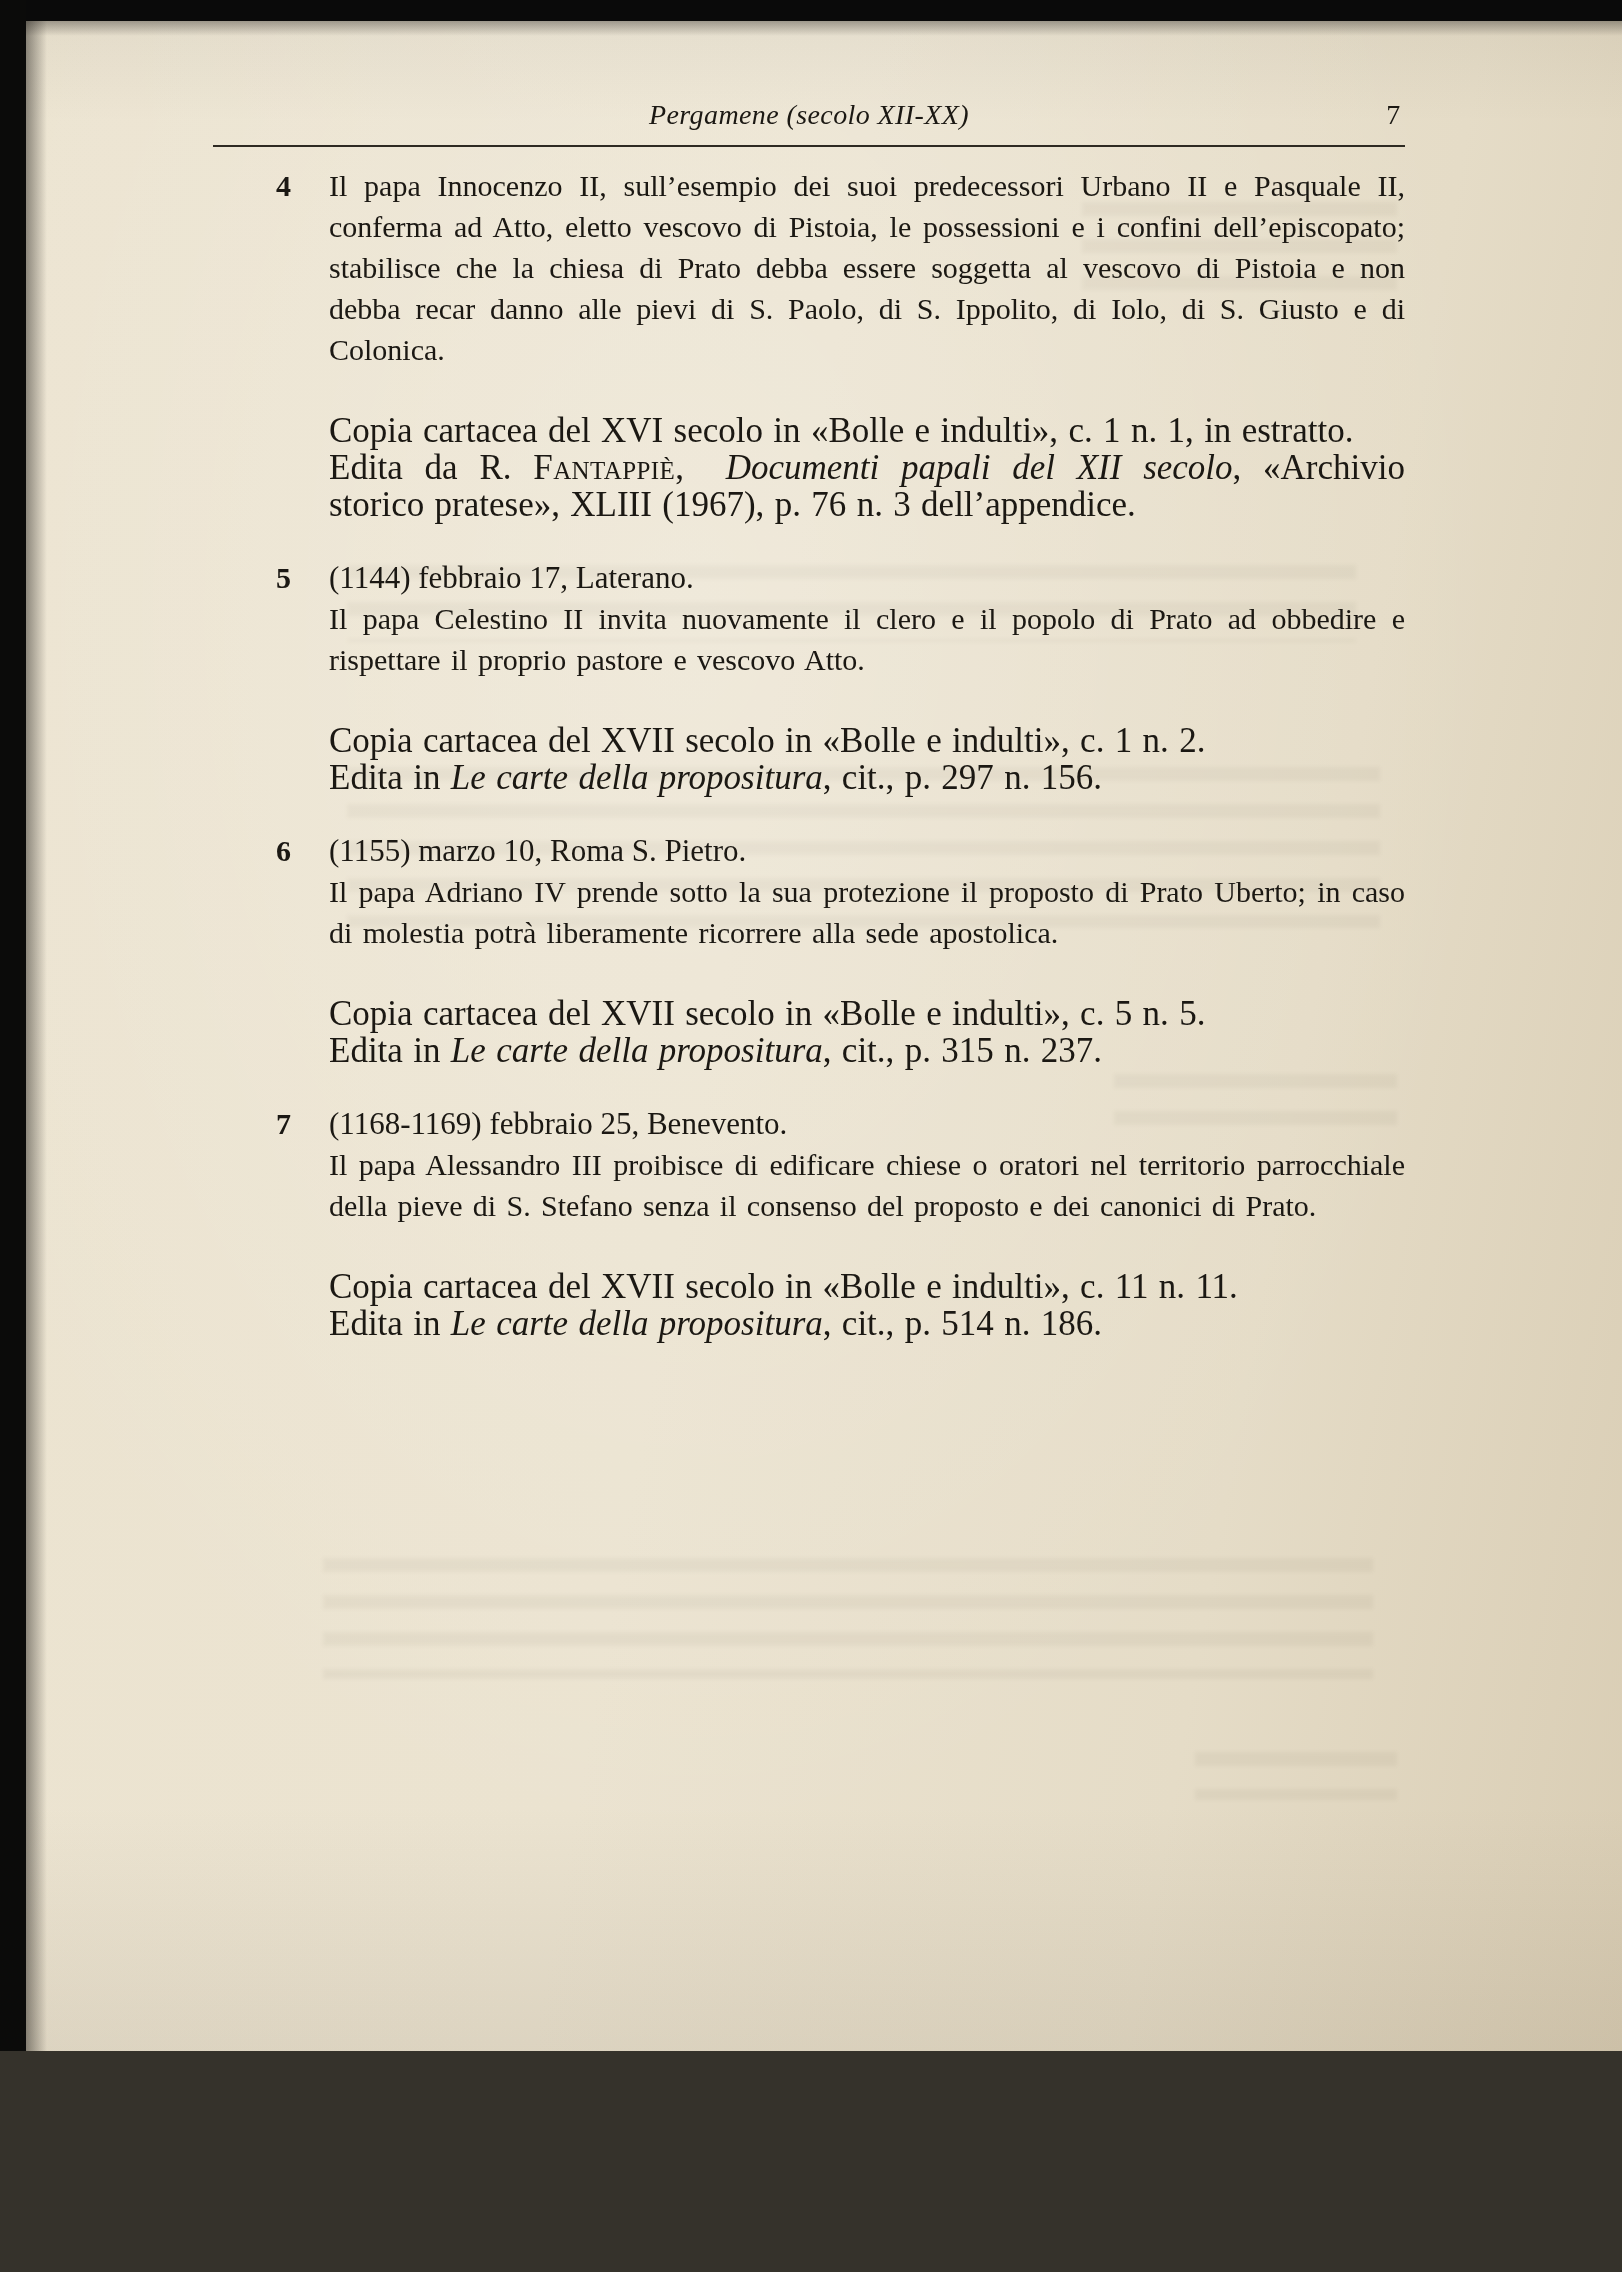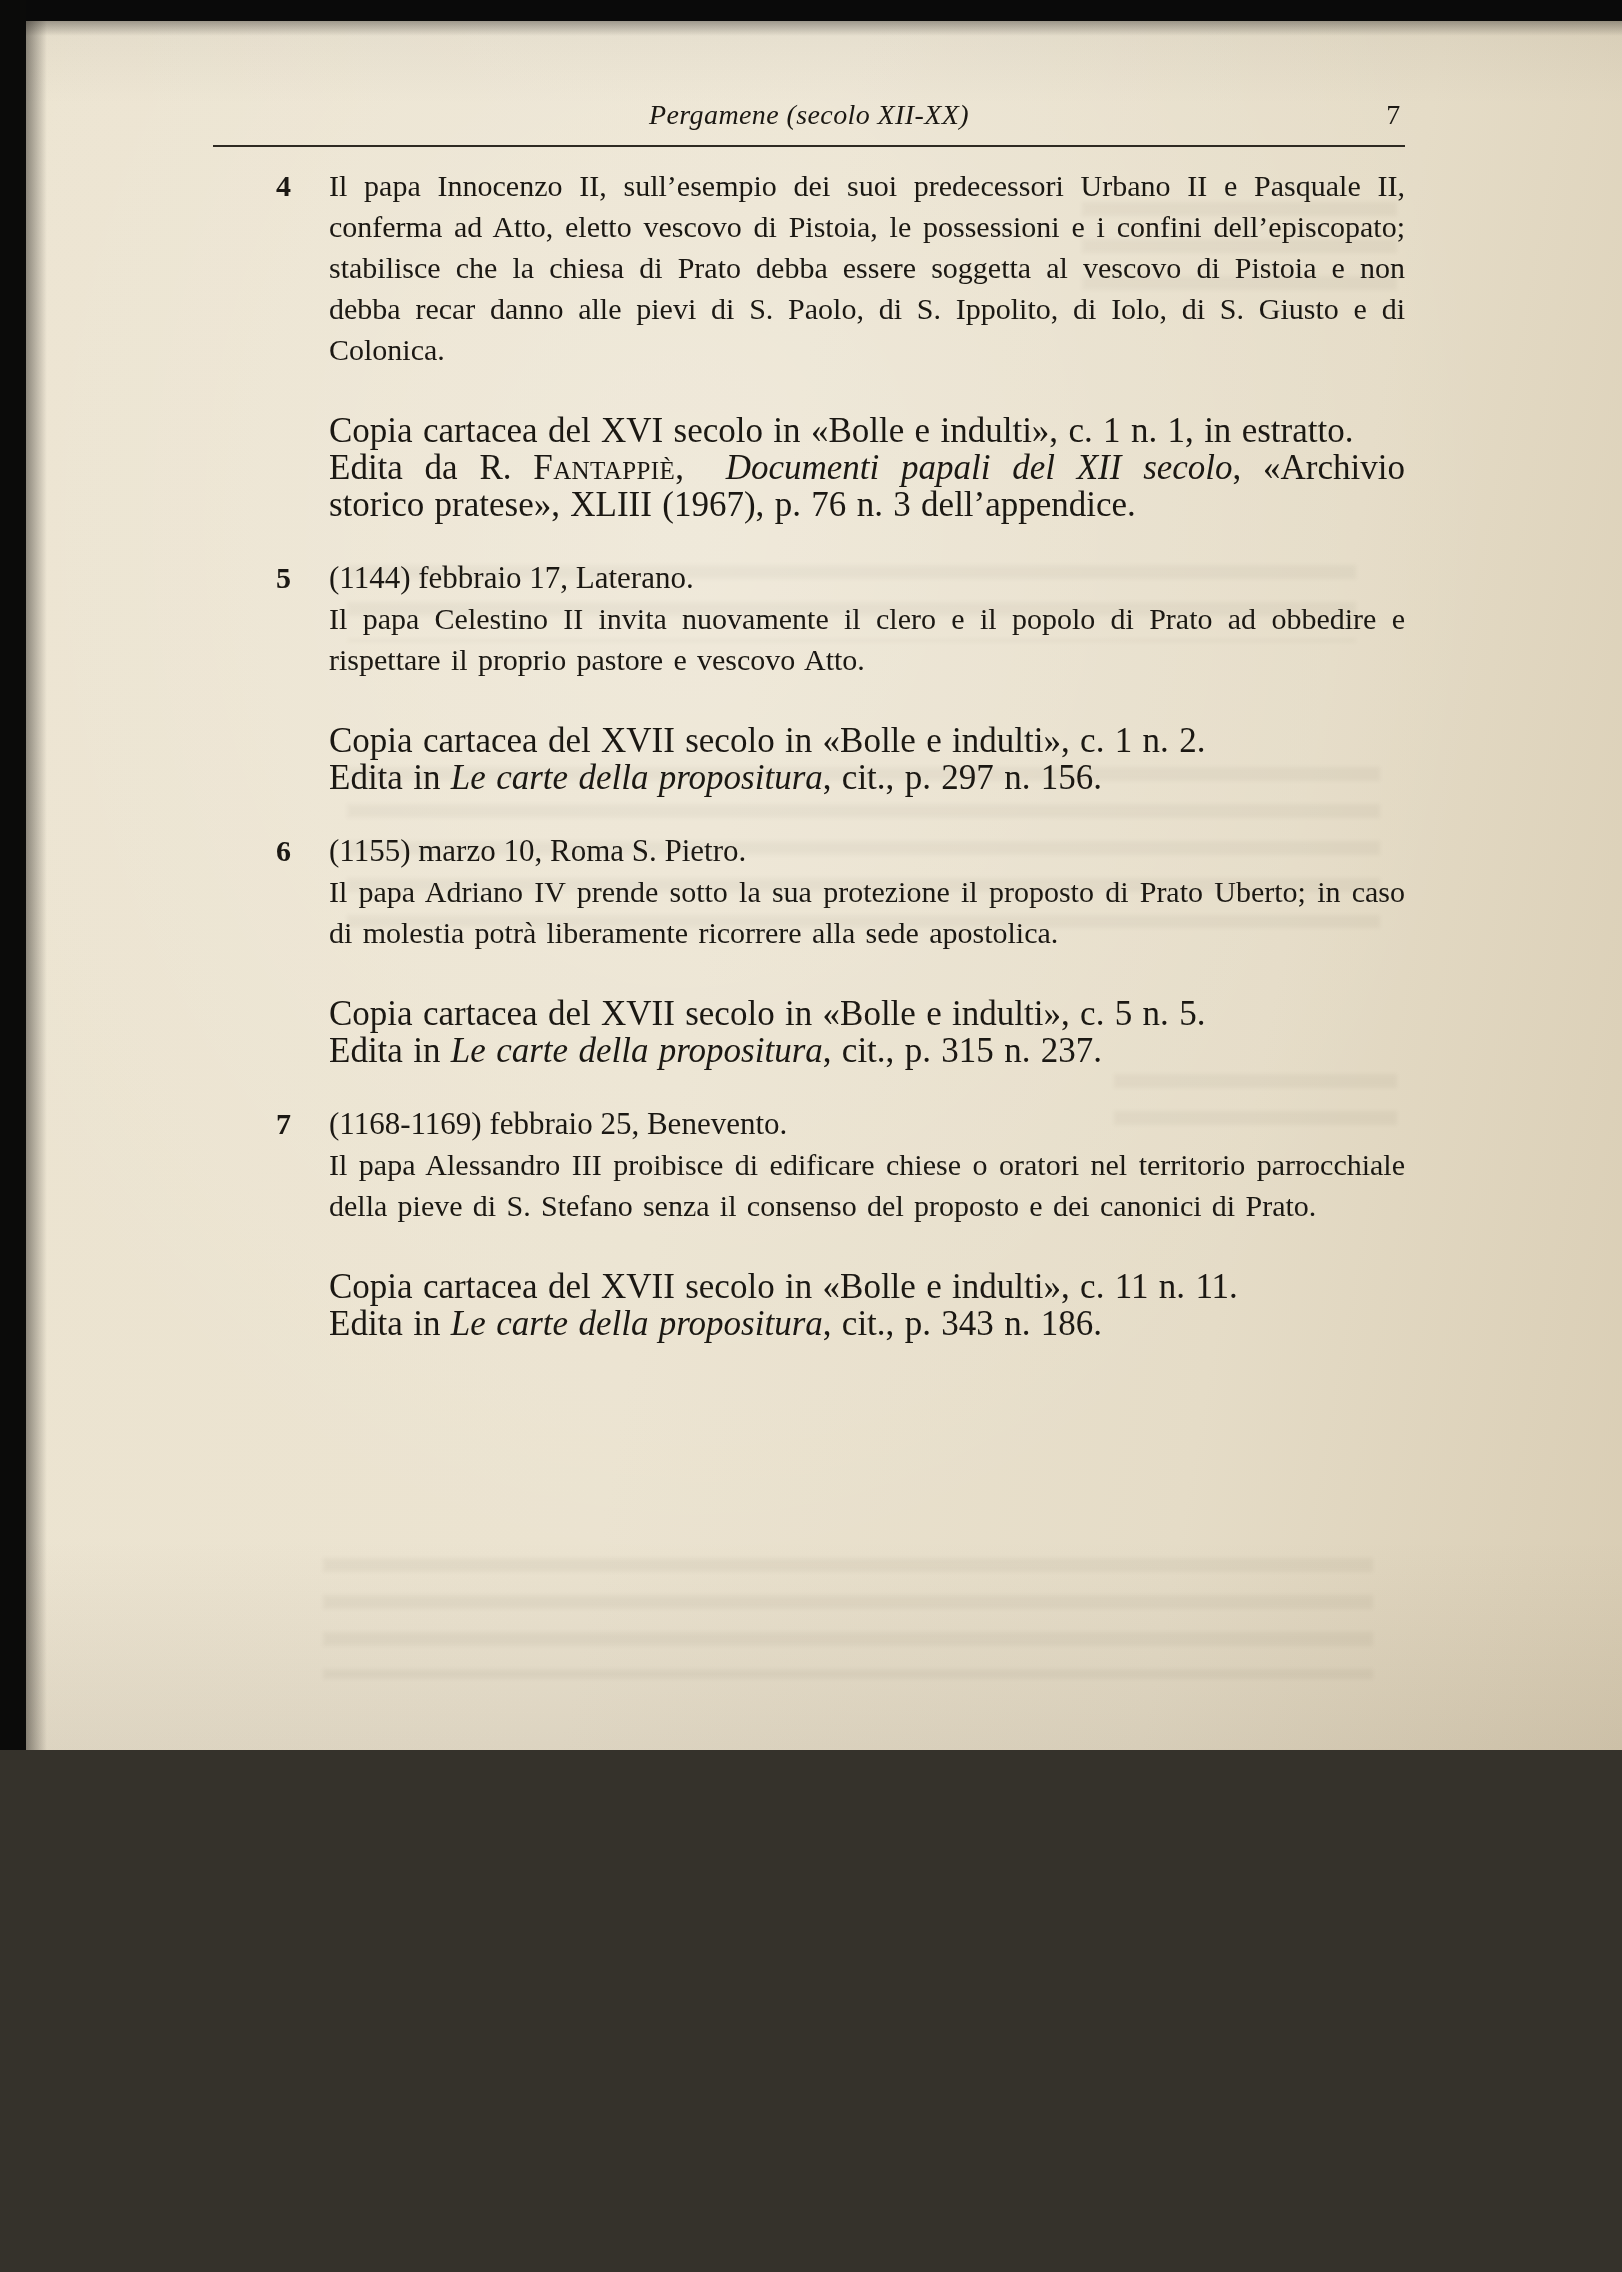--- a/index.html
+++ b/index.html
@@ -3,21 +3,21 @@
 <meta charset="utf-8">
 <style>
   html, body {
     margin: 0;
     padding: 0;
     background: #35322b;
   }
   .page {
     position: relative;
     width: 1623px;
-    height: 1750px;
+    height: 2051px;
     overflow: hidden;
     background: linear-gradient(100deg, #ece4d1 0%, #ebe3d0 45%, #e5dcc7 75%, #d9cdb4 100%);
     font-family: "Liberation Serif", "DejaVu Serif", serif;
     color: #1b1813;
   }
   .page::after {
     content: "";
     position: absolute;
     inset: 0;
     pointer-events: none;
@@ -206,21 +206,21 @@
         </div>
       </section>
 
       <section class="entry">
         <div class="entry-num">7</div>
         <div class="entry-content">
           <div class="entry-heading">(1168-1169) febbraio 25, Benevento.</div>
           <p class="entry-body">Il papa Alessandro III proibisce di edificare chiese o oratori nel territorio parrocchiale della pieve di S. Stefano senza il consenso del proposto e dei canonici di Prato.</p>
           <div class="entry-note">
             <div class="note-line">Copia cartacea del XVII secolo in «Bolle e indulti», c. 11 n. 11.</div>
-            <div class="note-line"><span>Edita in </span><span style="font-style: italic;">Le carte della propositura</span><span>, cit., p. 343 n. 186.</span></div>
+            <div class="note-line"><span>Edita in </span><span style="font-style: italic;">Le carte della propositura</span><span>, cit., p. 514 n. 186.</span></div>
           </div>
         </div>
       </section>
 
     </main>
   </div>
 </div>
 
 
 </body></html>

